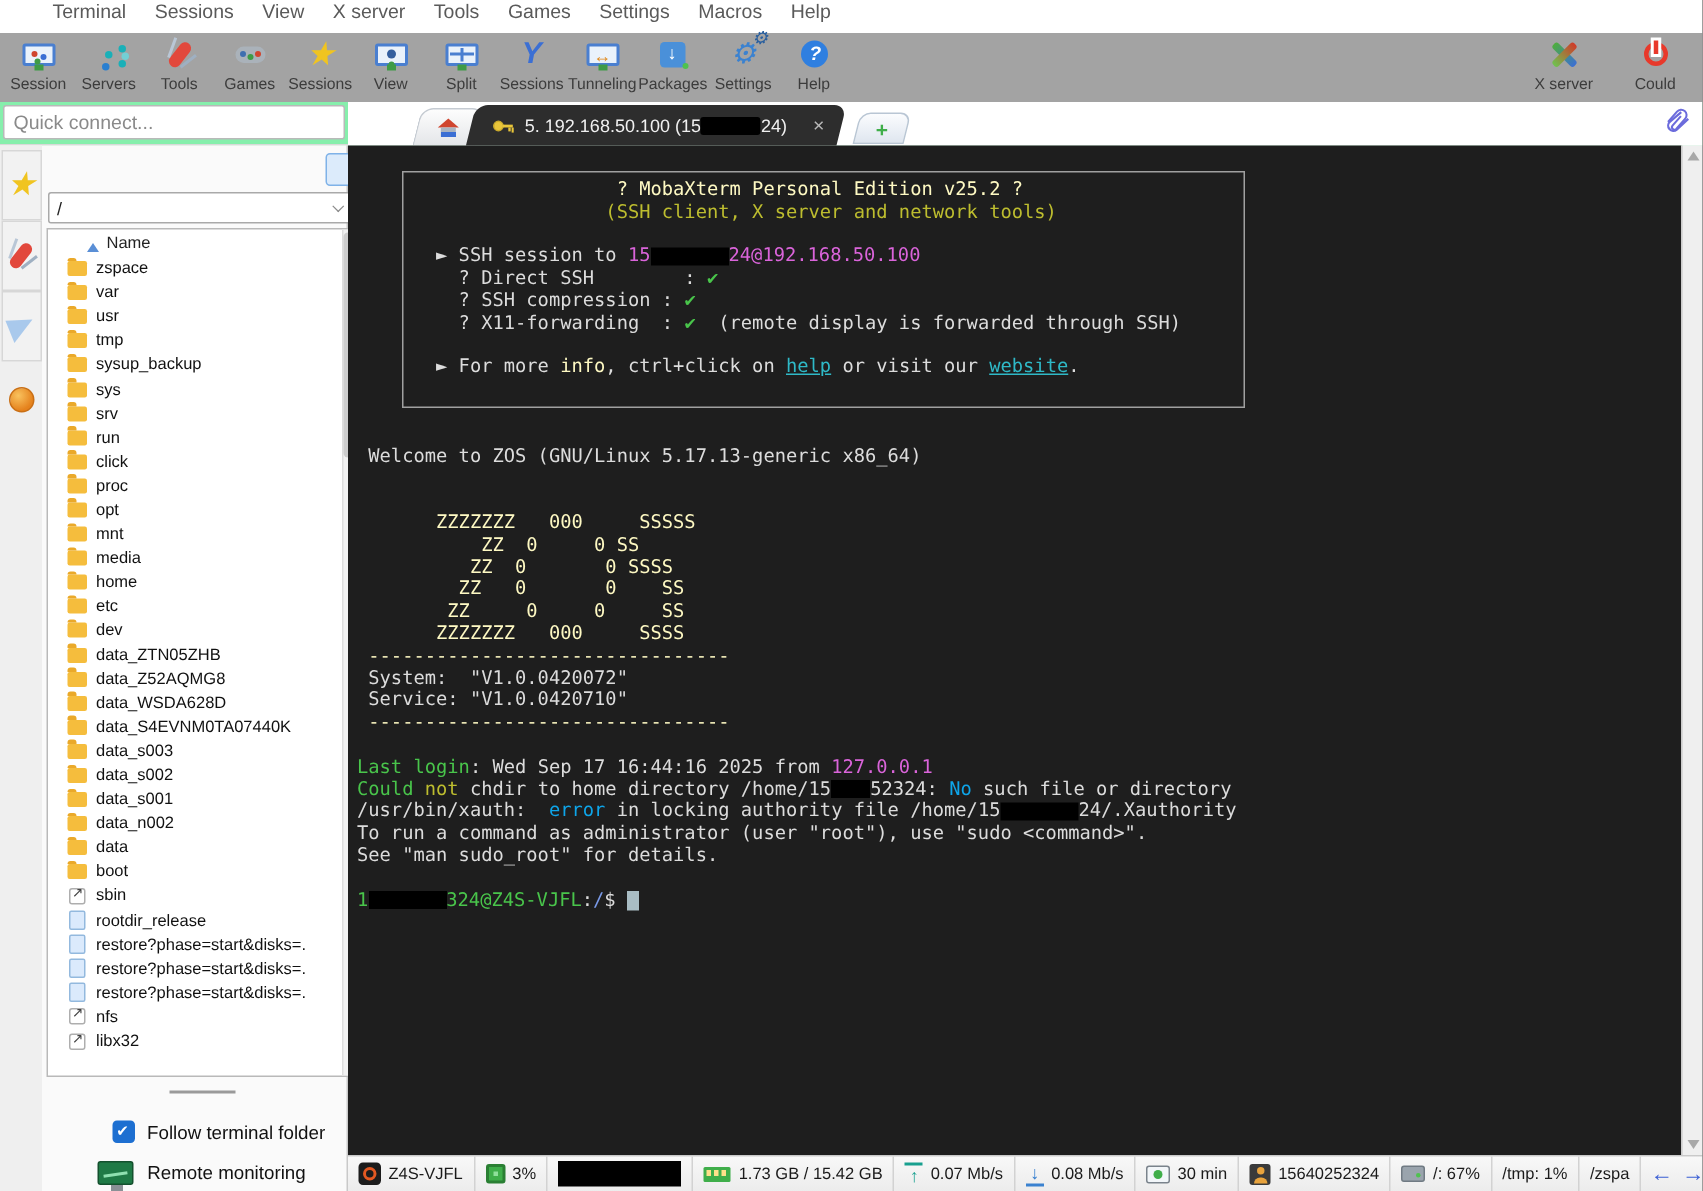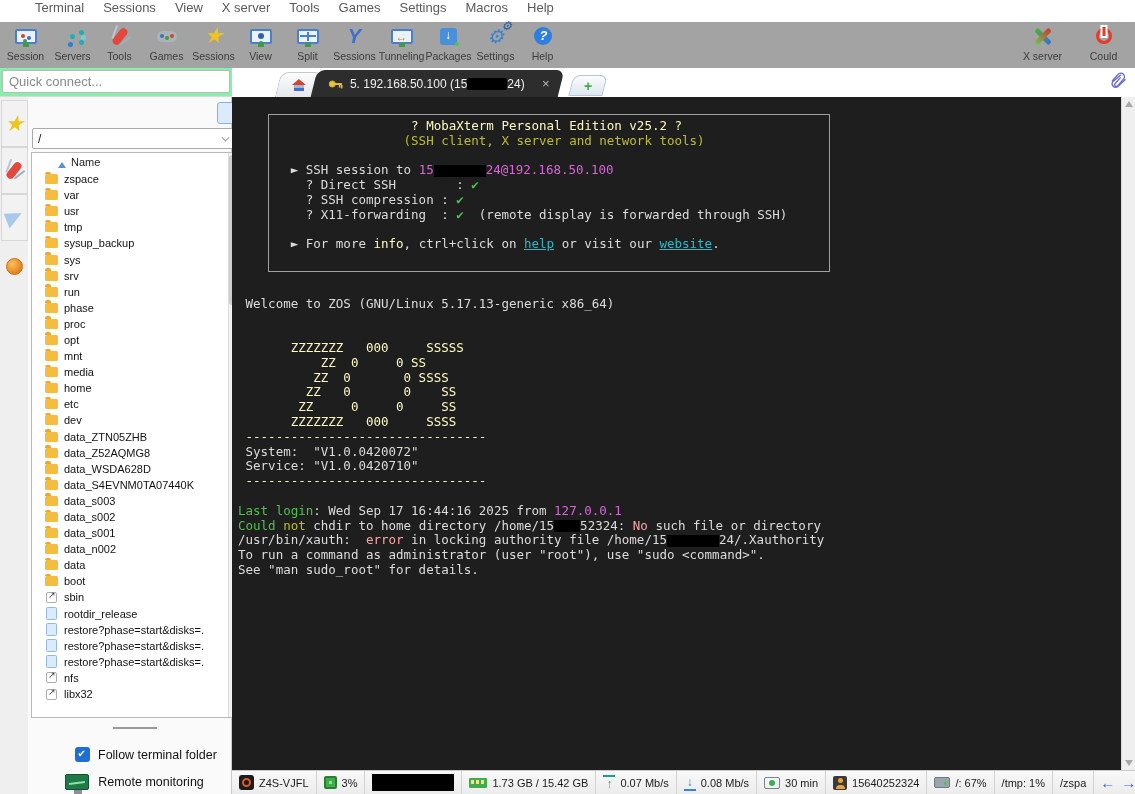--- a/index.html
+++ b/index.html
@@ -128,21 +128,21 @@
   .checkbox-checked::before { content:"✔"; position:absolute; left:2.5px; top:0.5px; color:#fff; font-size:10px; }
   #follow-label { font-size:12.5px; color:#111; }
   
   #term-col { flex:1; display:flex; flex-direction:column; min-width:0; }
   #term-wrap { flex:1; display:flex; min-height:0; }
   #terminal { flex:1; background:#1e1e1e; position:relative; overflow:hidden; cursor:text; }
   #banner-box { position:absolute; left:36px; top:17px; width:562px; height:158px; border:1px solid #a0a0a0; }
   #term-lines { position:absolute; left:6px; top:22px; right:0; font-family:"DejaVu Sans Mono", monospace; font-size:12.5px; line-height:14.8px; }
   .t-line { height:14.8px; white-space:pre; }
   .fg{color:#dcdcdc} .cyan{color:#fef9c3} .yellow{color:#bdbd2f} .green{color:#49c54b}
-  .magenta{color:#da64da} .red{color:#fca5a5} .blue{color:#7a9ae8}
+  .magenta{color:#da64da} .red{color:#0ea5e9} .blue{color:#7a9ae8}
   .link{color:#2fb9c7; text-decoration:underline; cursor:pointer;}
   .redact { display:inline-block; background:#000; height:12px; vertical-align:middle; }
   .cursor { display:inline-block; width:8px; height:13px; background:#a9bdc4; vertical-align:text-bottom; }
   #term-scroll { width:14px; background:#efefef; border-left:1px solid #d9d9d9; position:relative; }
   .scroll-up-icon { position:absolute; top:4px; left:3px; width:0; height:0; border-left:4px solid transparent; border-right:4px solid transparent; border-bottom:6px solid #a8a8a8; }
   .scroll-down-icon { position:absolute; bottom:4px; left:3px; width:0; height:0; border-left:4px solid transparent; border-right:4px solid transparent; border-top:6px solid #a8a8a8; }
   
   #statusbar { height:24px; background:linear-gradient(#f8f8f8,#ececec); border-top:1px solid #c9c9c9; display:flex; align-items:center; font-size:11px; color:#1a1a1a; }
   .sseg { display:flex; align-items:center; gap:5px; padding:0 7px; height:100%; border-right:1px solid #d2d2d2; white-space:nowrap; }
   .sico { display:inline-block; position:relative; }
@@ -419,21 +419,21 @@
               <li class="file-row">
                 <span class="fi">
                   <span class="fi-folder"></span>
                 </span>
                 <span class="flabel">run</span>
               </li>
               <li class="file-row">
                 <span class="fi">
                   <span class="fi-folder"></span>
                 </span>
-                <span class="flabel">phase</span>
+                <span class="flabel">click</span>
               </li>
               <li class="file-row">
                 <span class="fi">
                   <span class="fi-folder"></span>
                 </span>
                 <span class="flabel">proc</span>
               </li>
               <li class="file-row">
                 <span class="fi">
                   <span class="fi-folder"></span>
@@ -619,20 +619,21 @@
               <div class="t-line"><span class="fg"> System:  "V1.0.0420072"</span></div>
               <div class="t-line"><span class="fg"> Service: "V1.0.0420710"</span></div>
               <div class="t-line"><span class="cyan"> --------------------------------</span></div>
               <div class="t-line">&nbsp;</div>
               <div class="t-line"><span class="green">Last login</span><span class="fg">: Wed Sep 17 16:44:16 2025 from </span><span class="magenta">127.0.0.1</span></div>
               <div class="t-line"><span class="green">Could</span><span class="fg"> </span><span class="yellow">not</span><span class="fg"> chdir to home directory /home/15</span><span class="redact" style="width: 26px;"></span><span class="fg">52324: </span><span class="red">No</span><span class="fg"> such file or directory</span></div>
               <div class="t-line"><span class="fg">/usr/bin/xauth:  </span><span class="red">error</span><span class="fg"> in locking authority file /home/15</span><span class="redact" style="width: 52px;"></span><span class="fg">24/.Xauthority</span></div>
               <div class="t-line"><span class="fg">To run a command as administrator (user "root"), use "sudo &lt;command&gt;".</span></div>
               <div class="t-line"><span class="fg">See "man sudo_root" for details.</span></div>
               <div class="t-line">&nbsp;</div>
+              <div class="t-line"><span class="green">1</span><span class="redact" style="width: 52px;"></span><span class="green">324@Z4S-VJFL</span><span class="fg">:</span><span class="blue">/</span><span class="fg">$ </span><span class="cursor"></span></div>
             </div>
         </div>
         <div id="term-scroll">
           <span class="scroll-up-icon"></span>
           <span class="scroll-down-icon"></span>
         </div>
       </div>
       <div id="statusbar">
         <div id="status-segments" style="display:flex;height:100%;align-items:center;">
             <div class="sseg">

